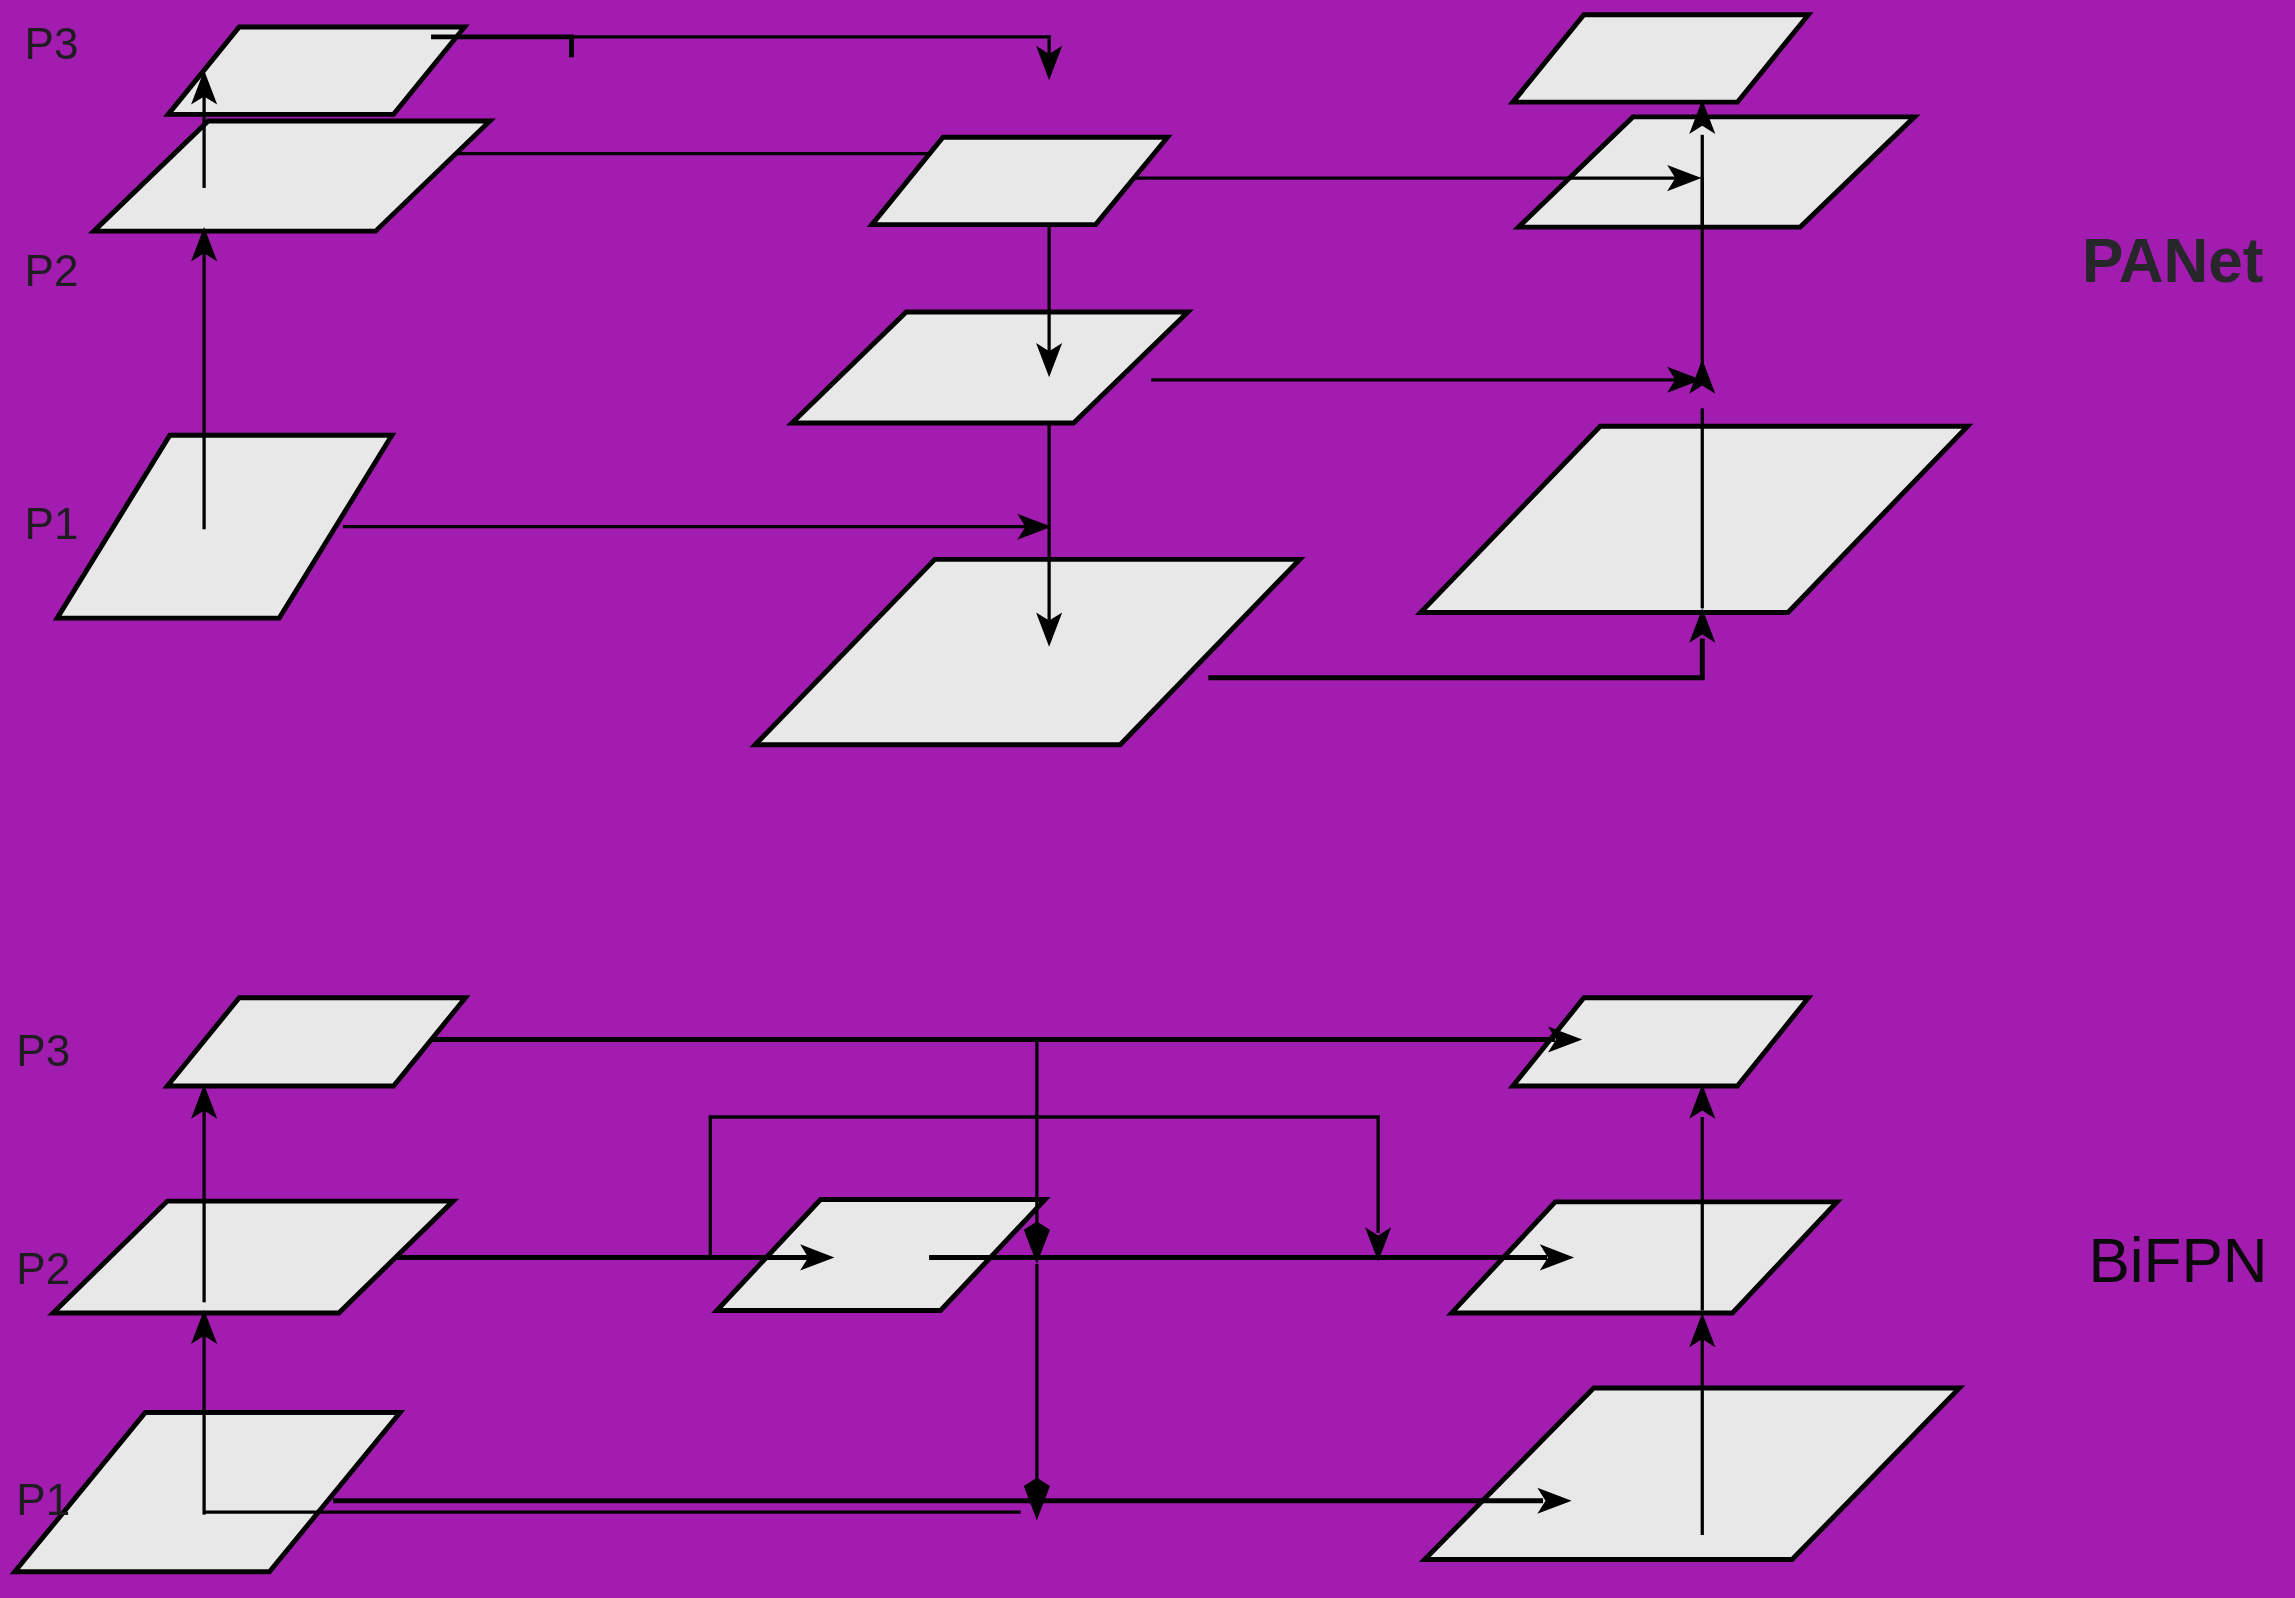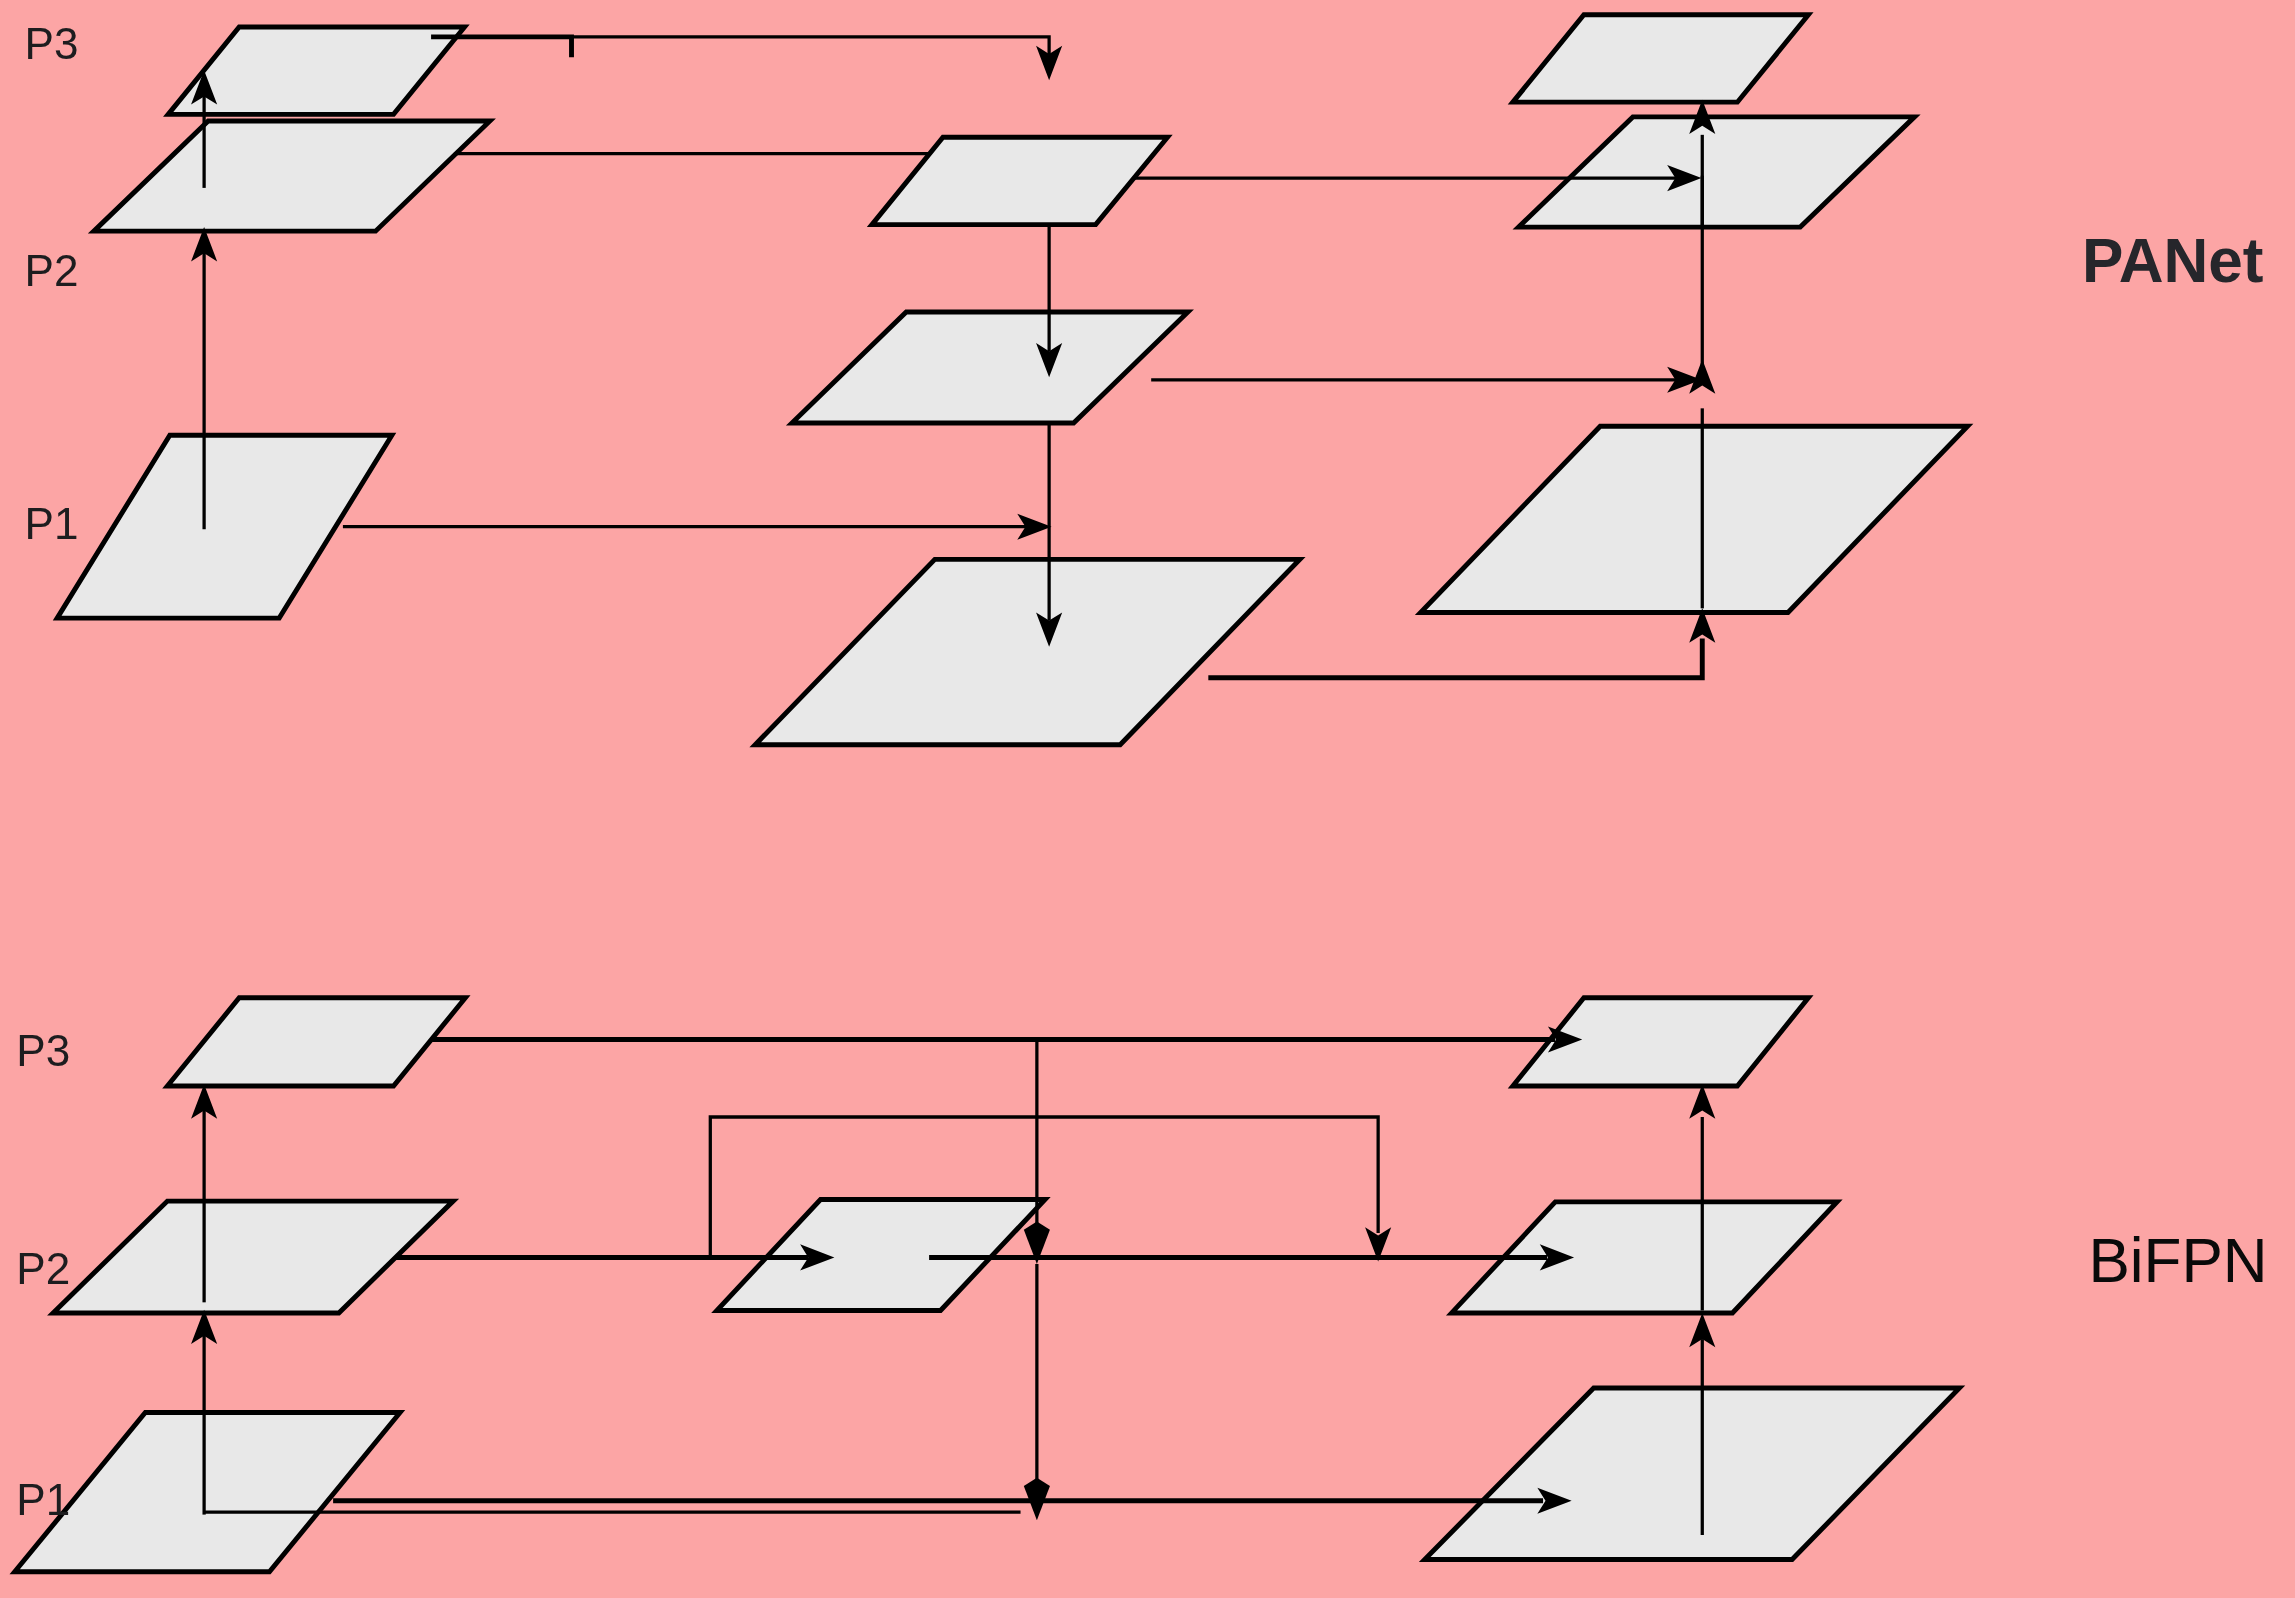--- a/index.html
+++ b/index.html
@@ -10,21 +10,21 @@
   body {
     width: 2295px;
     height: 1598px;
     font-family: "Liberation Sans", sans-serif;
     overflow: hidden;
   }
   #canvas {
     position: relative;
     width: 2295px;
     height: 1598px;
-    background: #fca5a5;
+    background: #a21caf;
   }
   svg.diagram {
     position: absolute;
     top: 0;
     left: 0;
     width: 2295px;
     height: 1598px;
     display: block;
   }
   .node-fill { fill: #e8e8e8; }

